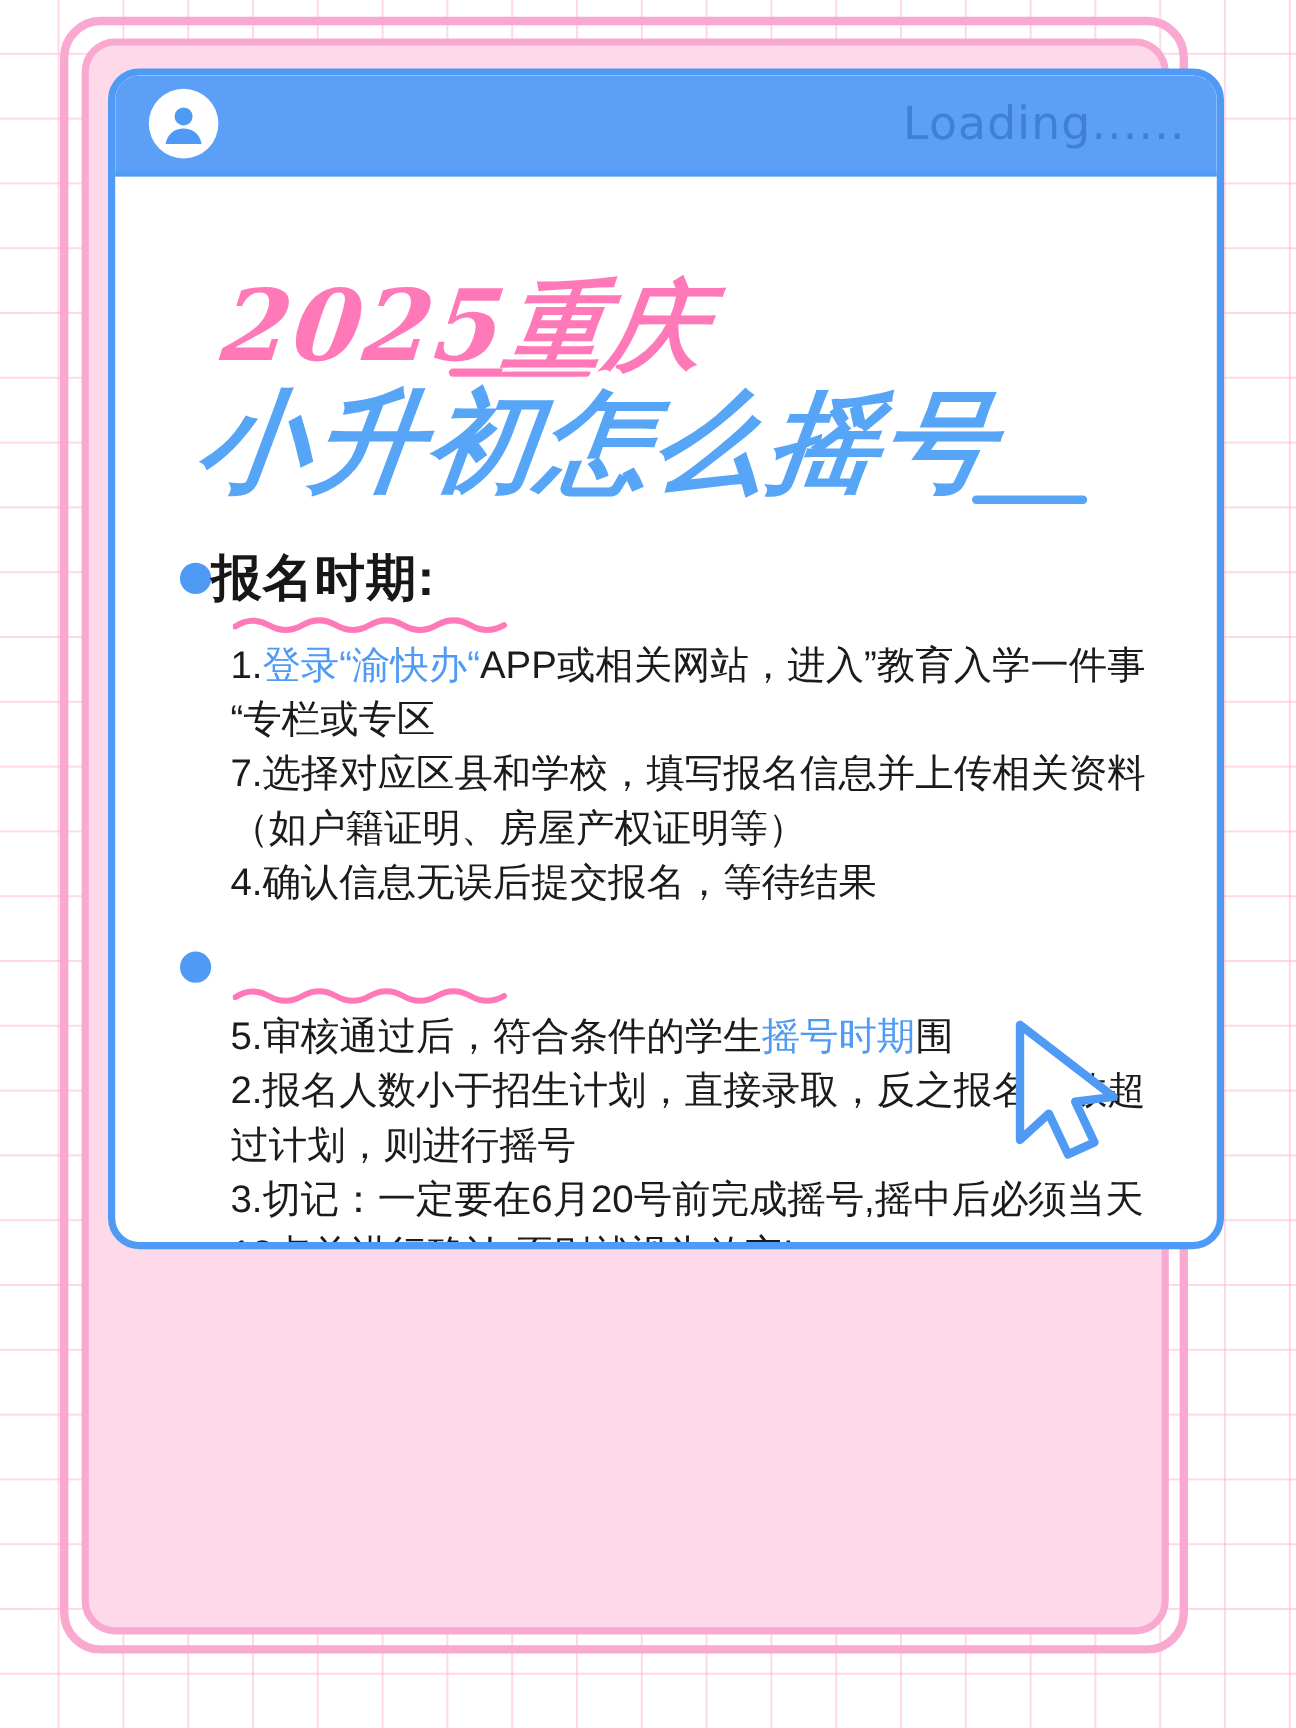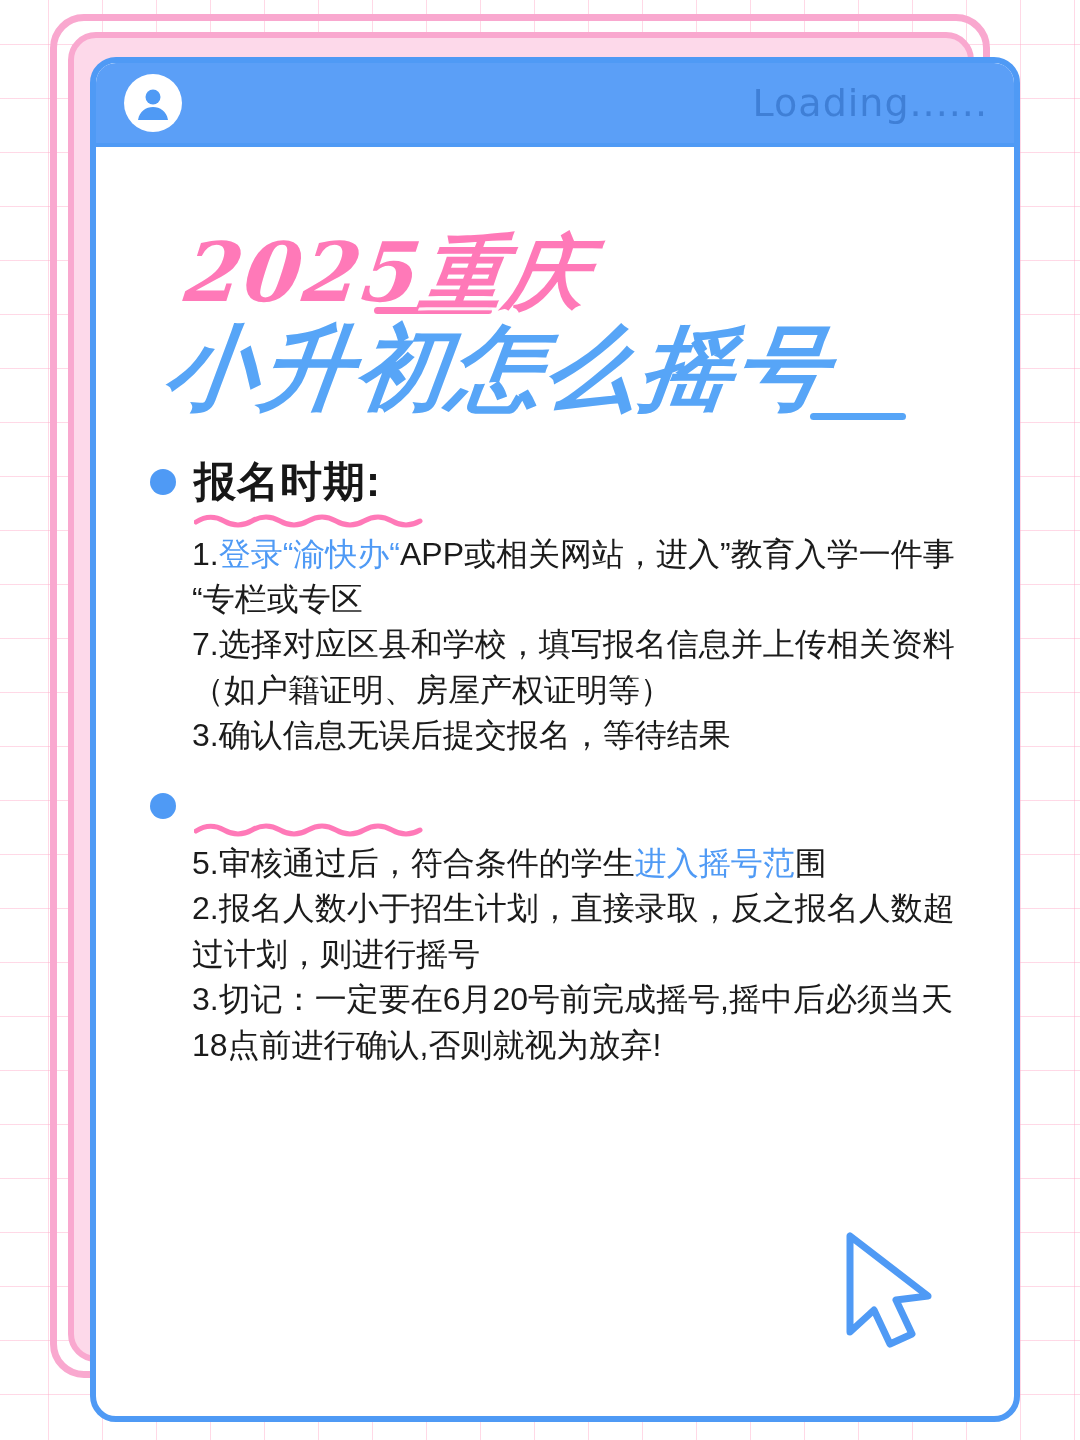--- a/index.html
+++ b/index.html
@@ -50,21 +50,21 @@
     box-sizing: border-box;
     background: #fdd9ea;
   }
 
   
   #window {
     position: absolute;
     left: 90px;
     top: 57px;
     width: 930px;
-    height: 1365px;
+    height: 984px;
     border: 6px solid #4f9af5;
     border-radius: 26px;
     box-sizing: border-box;
     background: #ffffff;
     overflow: hidden;
   }
   #titlebar {
     height: 84px;
     background: #5b9ff7;
     display: flex;
@@ -143,21 +143,20 @@
     background: #57a5f7;
     border-radius: 4px;
     margin: -4px 0 0 646px;
   }
 
   
   .section { margin-top: 34px; }
   .sec-head {
     display: flex;
     align-items: center;
-    gap: 18px;
     margin-left: 10px;
   }
   .bullet-dot {
     width: 26px;
     height: 26px;
     border-radius: 50%;
     background: #4f9af5;
     flex: 0 0 auto;
   }
   .sec-title {
@@ -226,35 +225,35 @@
         <path d="M2 10 Q 16 1, 30 9 T 58 9 T 86 9 T 114 9 T 142 9 T 170 9 T 198 9 T 226 9" fill="none" stroke="#ff79b8" stroke-width="5" stroke-linecap="round"></path>
       </svg>
       <div class="sec-body">
         <p>
           <span>1.</span><span class="hl-blue">登录“渝快办“</span><span>APP或相关网站，进入”教育入学一件事“专栏或专区</span>
         </p>
         <p>
           <span>7.选择对应区县和学校，填写报名信息并上传相关资料（如户籍证明、房屋产权证明等）</span>
         </p>
         <p>
-          <span>3.确认信息无误后提交报名，等待结果</span>
+          <span>4.确认信息无误后提交报名，等待结果</span>
         </p>
       </div>
     </div>
 
     <div class="section">
       <div class="sec-head">
         <span class="bullet-dot"></span>
       </div>
       <svg class="squiggle" width="230" height="16" viewBox="0 0 230 16">
         <path d="M2 10 Q 16 1, 30 9 T 58 9 T 86 9 T 114 9 T 142 9 T 170 9 T 198 9 T 226 9" fill="none" stroke="#ff79b8" stroke-width="5" stroke-linecap="round"></path>
       </svg>
       <div class="sec-body">
         <p>
-          <span>5.审核通过后，符合条件的学生</span><span class="hl-blue">进入摇号范</span><span>围</span>
+          <span>5.审核通过后，符合条件的学生</span><span class="hl-blue">摇号时期</span><span>围</span>
         </p>
         <p>
           <span>2.报名人数小于招生计划，直接录取，反之报名人数超过计划，则进行摇号</span>
         </p>
         <p>
           <span>3.切记：一定要在6月20号前完成摇号,摇中后必须当天18点前进行确认,否则就视为放弃!</span>
         </p>
       </div>
     </div>
 

